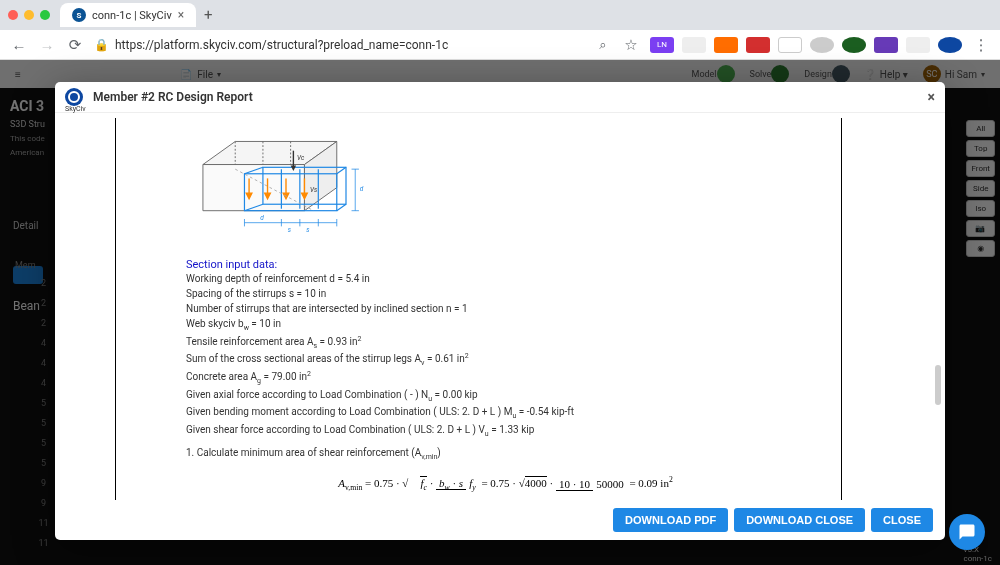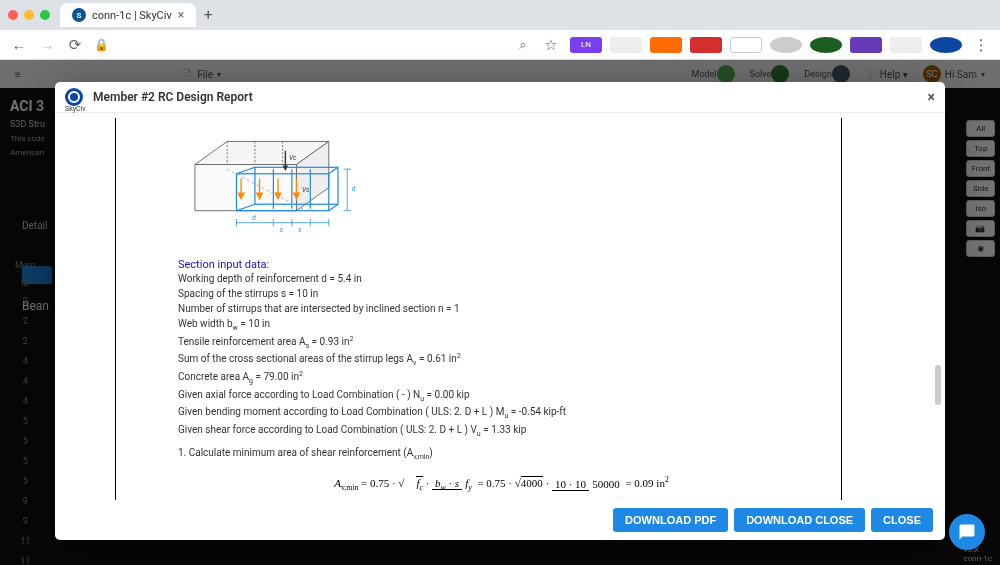--- a/index.html
+++ b/index.html
@@ -16,51 +16,51 @@
 .tab { background: #fff; border-radius: 8px 8px 0 0; padding: 5px 12px; display: flex; align-items: center; gap: 6px; font-size: 11px; color:#333; }
 .tab-ico{width:14px;height:14px;border-radius:50%;background:#0b5394;display:flex;align-items:center;justify-content:center;color:#fff;font-size:8px;font-weight:bold;}
 .tab-close{color:#666;font-size:12px;}
 .newtab{width:24px;height:24px;display:flex;align-items:center;justify-content:center;color:#555;font-size:15px;}
 
 .addrrow { height: 30px; background:#fff; border-bottom:1px solid #ddd; display:flex; align-items:center; padding:0 10px; gap:10px; }
 .nav-ico{color:#5f6368;font-size:15px;width:18px;text-align:center;}
 .url{flex:1;font-size:12px;color:#333;display:flex;align-items:center;gap:6px;}
 .lock{color:#5f6368;}
 .ext-row{display:flex;gap:8px;align-items:center;}
-.ext{width:32px;height:16px;border-radius:3px;}
+.ext{width:24px;height:16px;border-radius:3px;}
 
 .app-bg{position:absolute;top:60px;left:0;right:0;bottom:0;background:#111;}
 .app-dim{position:absolute;inset:0;background:rgba(0,0,0,0.55);}
 .app-content{position:absolute;inset:0;}
 .topbar{height:28px;background:#f5f5f5;display:flex;align-items:center;padding:0 15px;font-size:10px;color:#555;}
 .left-menu{margin-left:150px;display:flex;gap:4px;align-items:center;}
 .right-top{margin-left:auto;display:flex;gap:15px;align-items:center;font-size:9px;}
 .label-stack{display:flex;flex-direction:row;align-items:center;line-height:1;font-size:9px;color:#555;}
 .user-chip{display:flex;align-items:center;gap:4px;}
 .user-av{width:18px;height:18px;border-radius:50%;background:#a16207;color:#fff;font-size:9px;display:flex;align-items:center;justify-content:center;}
 .left-panel{position:absolute;top:28px;left:0;width:110px;padding:10px;}
 .left-panel h3{color:#fff;font-size:14px;}
 .left-panel .sub{color:#ddd;font-size:9px;margin-top:5px;}
 .left-panel .desc{color:#aaa;font-size:8px;margin-top:5px;}
 .right-rail{position:absolute;right:5px;top:60px;display:flex;flex-direction:column;gap:3px;}
 .rail-btn{background:#fff;border:1px solid #ccc;border-radius:3px;font-size:8px;padding:3px 4px;color:#333;min-width:28px;text-align:center;}
-.beam-block{position:absolute;left:22px;top:160px;color:#fff;font-size:11px;}
+.beam-block{position:absolute;left:13px;top:160px;color:#fff;font-size:11px;}
 .id-col{position:absolute;left:15px;top:200px;color:#888;font-size:9px;text-align:center;}
 .id-col .hdr{margin-bottom:8px;}
 .id-col .row{margin-bottom:10px;}
 
 .modal{position:absolute;top:82px;left:55px;right:55px;bottom:25px;background:#fff;border-radius:5px;box-shadow:0 10px 40px rgba(0,0,0,.4);display:flex;flex-direction:column;}
 .modal-hdr{display:flex;align-items:center;padding:6px 10px;border-bottom:1px solid #eee;}
 .logo{width:18px;height:18px;background:#0d47a1;border-radius:50%;margin-right:6px;position:relative;}
 .logo:after{content:'';position:absolute;width:8px;height:8px;border:2px solid #fff;border-radius:50%;top:3px;left:3px;}
 .logo-txt{font-size:7px;color:#333;position:absolute;bottom:-7px;left:0;}
 .modal-title{font-size:12px;font-weight:600;color:#333;}
 .modal-close{margin-left:auto;font-size:14px;color:#555;font-weight:bold;}
 .modal-body{flex:1;overflow:auto;padding:5px 50px 5px 60px;position:relative;}
-.page{position:relative;padding:0 15px 10px 8px;}
+.page{position:relative;padding:0 15px 10px 16px;}
 .vline{position:absolute;top:0;bottom:0;width:1px;background:#000;}
 .vline.l{left:0;}.vline.r{right:53px;}
 .diagram{margin:5px auto 12px 55px;width:200px;height:120px;}
 .section-hdr{color:#1414c8;font-size:11px;font-weight:normal;margin-left:55px;}
 .data-txt{font-size:10px;color:#333;line-height:1.5;margin-left:55px;}
 .step{font-size:10px;color:#333;margin:8px 0 0 55px;}
 .eq{font-size:11px;font-family:'Times New Roman',serif;text-align:center;margin:14px 0;color:#000;}
 .frac{display:inline-block;vertical-align:middle;text-align:center;line-height:1;}
 .frac .num{border-bottom:1px solid currentColor;padding:0 3px;}
 .frac .den{padding:0 3px;}
@@ -90,20 +90,21 @@
   </div>
   <div class="newtab">+</div>
 </div>
 
 <div class="addrrow">
   <span class="nav-ico">←</span>
   <span class="nav-ico" style="opacity:.4">→</span>
   <span class="nav-ico">⟳</span>
   <div class="url">
     <span class="lock">🔒</span>
+    <span>https://platform.skyciv.com/structural?preload_name=conn-1c</span>
   </div>
   <span class="nav-ico" style="font-size:13px;">⌕</span>
   <span class="nav-ico">☆</span>
   <div class="ext-row">
     <div class="ext" style="background:#7b3ff2;color:#fff;font-size:8px;display:flex;align-items:center;justify-content:center;">LN</div>
     <div class="ext" style="background:#eee;"></div>
     <div class="ext" style="background:#ff6d00;"></div>
     <div class="ext" style="background:#d32f2f;"></div>
     <div class="ext" style="background:#fff;border:1px solid #ccc;"></div>
     <div class="ext" style="background:#ccc;border-radius:50%;"></div>
@@ -150,21 +151,21 @@
       <div class="sub">S3D Stru</div>
       <div class="desc">This code</div>
       <div class="desc">American</div>
     </div>
     <div class="beam-block">
       <div style="color:#ccc;margin-bottom:35px;font-size:10px;">Detail</div>
       <div style="background:#1e88e5;width:30px;height:18px;border-radius:3px;margin-bottom:15px;"></div>
       <div style="font-size:12px;">Bean</div>
     </div>
     <div class="id-col">
-      <div class="hdr" style="display:flex;gap:8px;flex-direction:column;">
+      <div class="hdr" style="display:flex;gap:28px;">
           <span>Mem</span>
           <span>ID</span>
         </div>
       <div id="id-rows">
           <div class="row">2</div>
           <div class="row">2</div>
           <div class="row">2</div>
           <div class="row">4</div>
           <div class="row">4</div>
           <div class="row">4</div>
@@ -259,21 +260,21 @@
         <text x="102" y="118" font-size="7" fill="#1e88e5" font-style="italic">s</text>
         <text x="122" y="118" font-size="7" fill="#1e88e5" font-style="italic">s</text>
         <text x="180" y="74" font-size="7" fill="#1e88e5" font-style="italic">d</text>
       </svg>
 
       <div class="section-hdr">Section input data:</div>
       <div class="data-txt">
         <div><span>Working depth of reinforcement d = 5.4  in</span></div>
         <div><span>Spacing of the stirrups s = 10  in</span></div>
         <div><span>Number of stirrups that are intersected by inclined section n = 1</span></div>
-        <div><span>Web width b</span><sub>w</sub><span> = 10  in</span></div>
+        <div><span>Web skyciv b</span><sub>w</sub><span> = 10  in</span></div>
         <div><span>Tensile reinforcement area A</span><sub>s</sub><span> = 0.93  in</span><sup>2</sup></div>
         <div><span>Sum of the cross sectional areas of the stirrup legs A</span><sub>v</sub><span> = 0.61  in</span><sup>2</sup></div>
         <div><span>Concrete area A</span><sub>g</sub><span> = 79.00  in</span><sup>2</sup></div>
         <div><span>Given axial force according to Load Combination ( - ) N</span><sub>u</sub><span> = 0.00  kip</span></div>
         <div><span>Given bending moment according to Load Combination ( ULS: 2. D + L ) M</span><sub>u</sub><span> = -0.54  kip-ft</span></div>
         <div><span>Given shear force according to Load Combination ( ULS: 2. D + L ) V</span><sub>u</sub><span> = 1.33  kip</span></div>
       </div>
 
       <div class="step">
         <span>1. Calculate minimum area of shear reinforcement (A</span><sub>v,min</sub><span>)</span>

